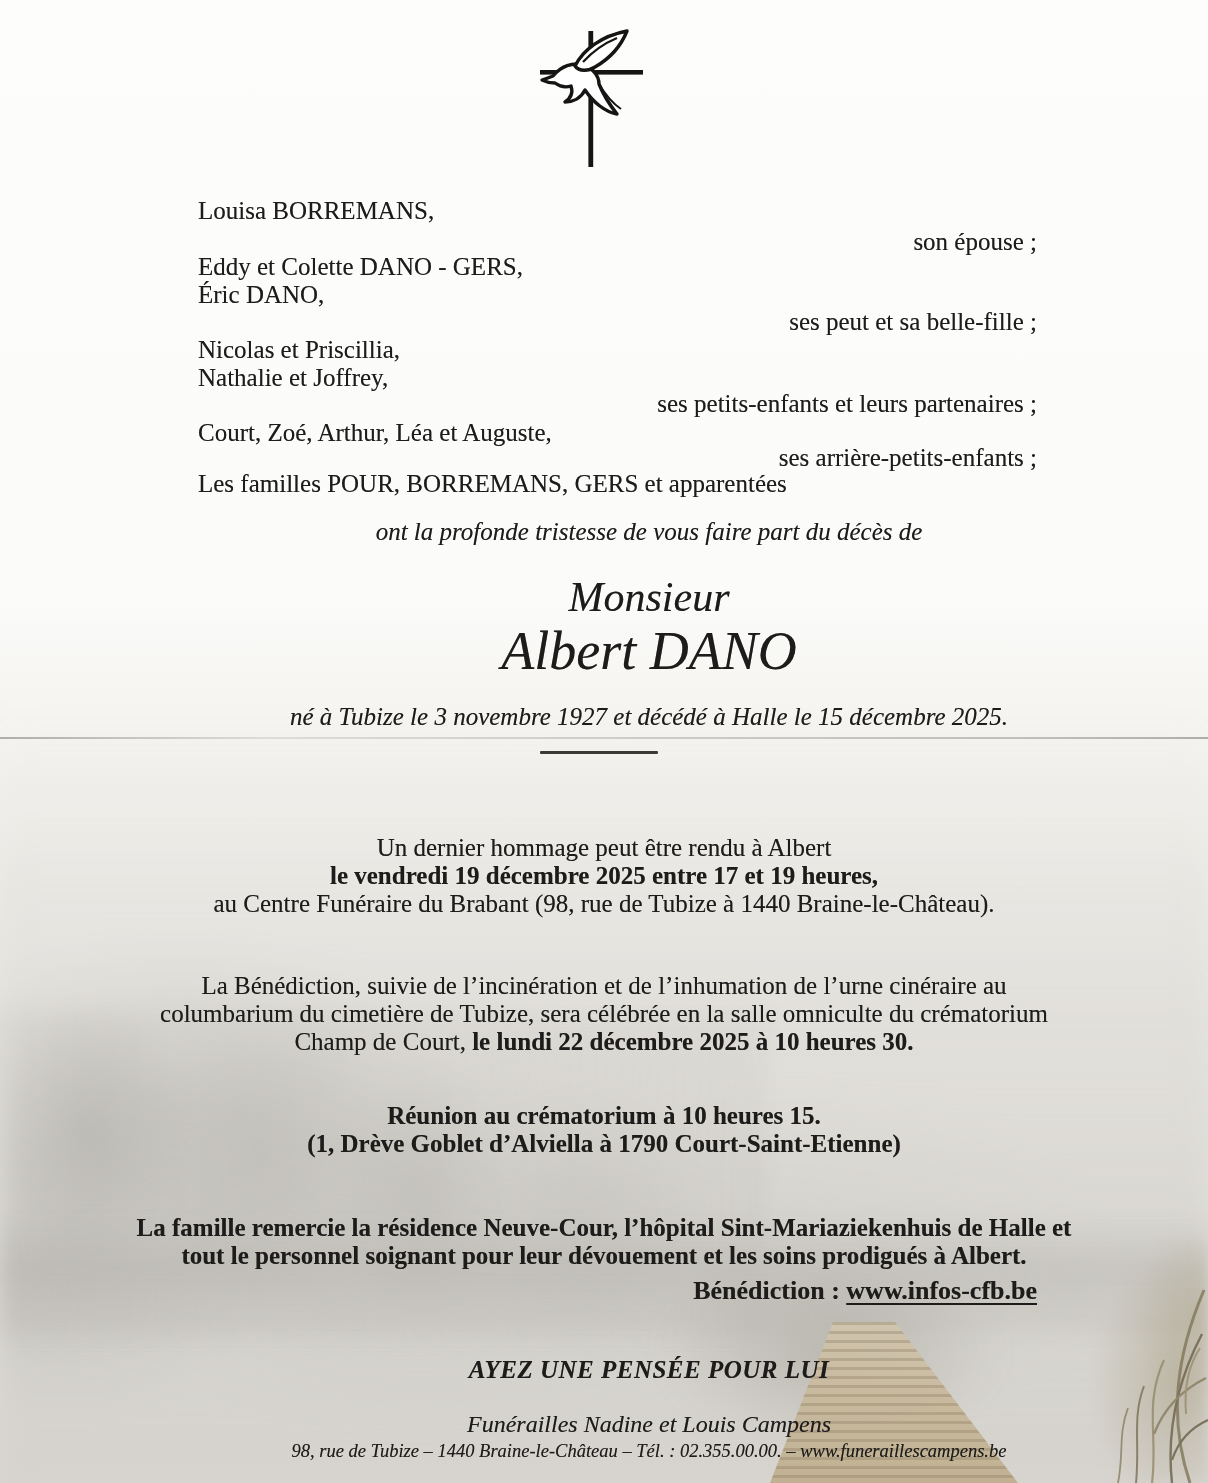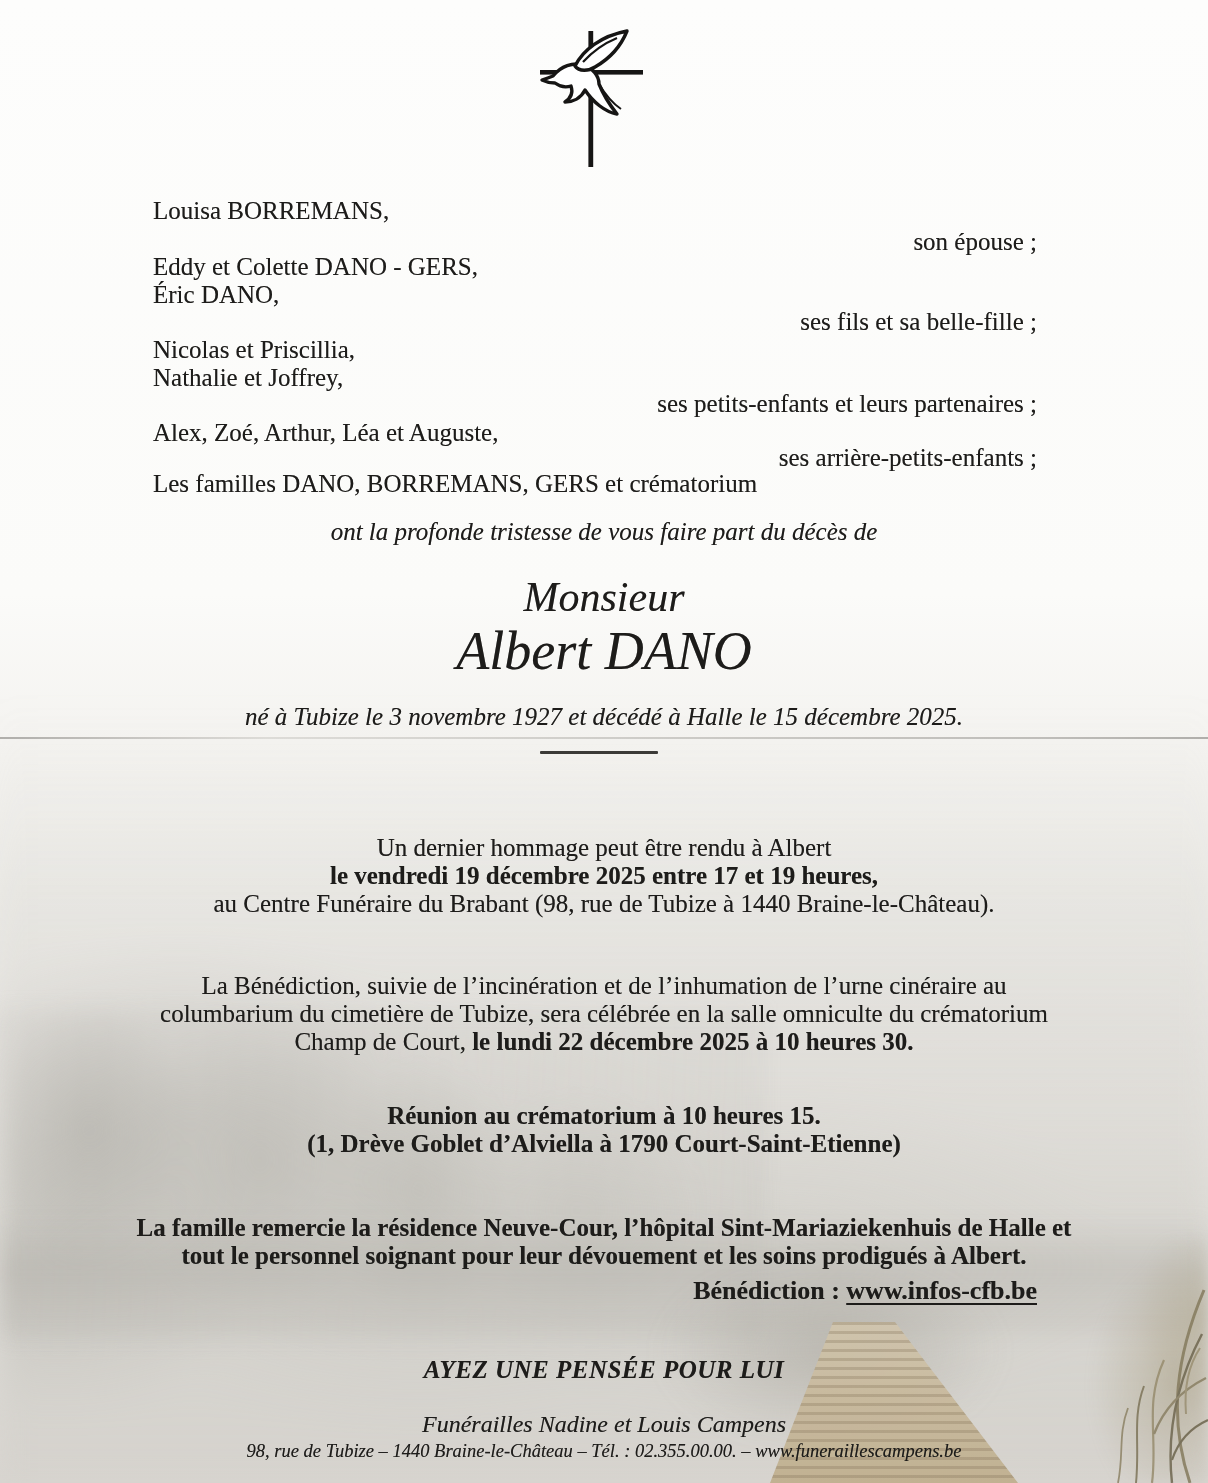--- a/index.html
+++ b/index.html
@@ -69,21 +69,21 @@
     background:linear-gradient(90deg, rgba(120,118,114,.55) 0%, rgba(168,166,161,.30) 22%, rgba(150,148,143,.42) 55%, rgba(134,132,128,.48) 86%, rgba(120,118,114,.55) 100%);
   }
   .divider{
     position:absolute;left:540px;top:751px;width:118px;height:2.6px;
     background:#3b3a37;border-radius:1px;
   }
   
   .emblem{position:absolute;left:515px;top:20px;width:170px;height:158px;}
   
   .t{position:absolute;font-size:25px;line-height:1.1;white-space:nowrap;
-     text-shadow:0 0 .4px rgba(20,20,20,.45);}
+     text-shadow:0 0 .4px rgba(20,20,20,.45);margin-left:45px;}
   .left{left:153px;}
   .right{right:171px;text-align:right;left:auto;}
   .center{left:0;width:1208px;text-align:center;font-style:italic;}
   .para{position:absolute;left:0;width:1208px;text-align:center;font-size:25px;
         line-height:28px;text-shadow:0 0 .4px rgba(20,20,20,.45);margin-top:46px;}
   .para > div{white-space:nowrap;}
   .b{font-weight:700;}
   .u{text-decoration:underline;text-underline-offset:4px;}
   .title-monsieur{font-size:42px;}
   .title-name{font-size:54px;}
@@ -128,27 +128,27 @@
     <path d="M60,46 C68,30 86,16 112,11 C106,26 94,39 80,47
              C74,51 64,52 60,46 Z" fill="#ffffff" stroke="#161514" stroke-width="3.4" stroke-linejoin="round"></path>
     <path d="M68,42 C78,31 90,23 102,18" fill="none" stroke="#161514" stroke-width="2.2"></path>
     <path d="M84,64 C90,74 97,83 106,89" fill="none" stroke="#161514" stroke-width="2"></path>
   </svg>
 
   <div class="t left" style="top:197px">Louisa BORREMANS,</div>
   <div class="t right" style="top:228px">son épouse ;</div>
   <div class="t left" style="top:253px">Eddy et Colette DANO - GERS,</div>
   <div class="t left" style="top:281px">Éric DANO,</div>
-  <div class="t right" style="top:308px">ses fils et sa belle-fille ;</div>
+  <div class="t right" style="top:308px">ses peut et sa belle-fille ;</div>
   <div class="t left" style="top:336px">Nicolas et Priscillia,</div>
   <div class="t left" style="top:364px">Nathalie et Joffrey,</div>
   <div class="t right" style="top:390px">ses petits-enfants et leurs partenaires ;</div>
-  <div class="t left" style="top:419px">Alex, Zoé, Arthur, Léa et Auguste,</div>
+  <div class="t left" style="top:419px">Court, Zoé, Arthur, Léa et Auguste,</div>
   <div class="t right" style="top:444px">ses arrière-petits-enfants ;</div>
-  <div class="t left" style="top:470px">Les familles DANO, BORREMANS, GERS et crématorium</div>
+  <div class="t left" style="top:470px">Les familles POUR, BORREMANS, GERS et apparentées</div>
 
   <div class="t center" style="top:518px">ont la profonde tristesse de vous faire part du décès de</div>
   <div class="t center title-monsieur" style="top:574px">Monsieur</div>
   <div class="t center title-name" style="top:622px">Albert DANO</div>
   <div class="t center" style="top:703px">né à Tubize le 3 novembre 1927 et décédé à Halle le 15 décembre 2025.</div>
 
   <div class="divider"></div>
 
   <div class="para" style="top:788px">
     <div>Un dernier hommage peut être rendu à Albert</div>

